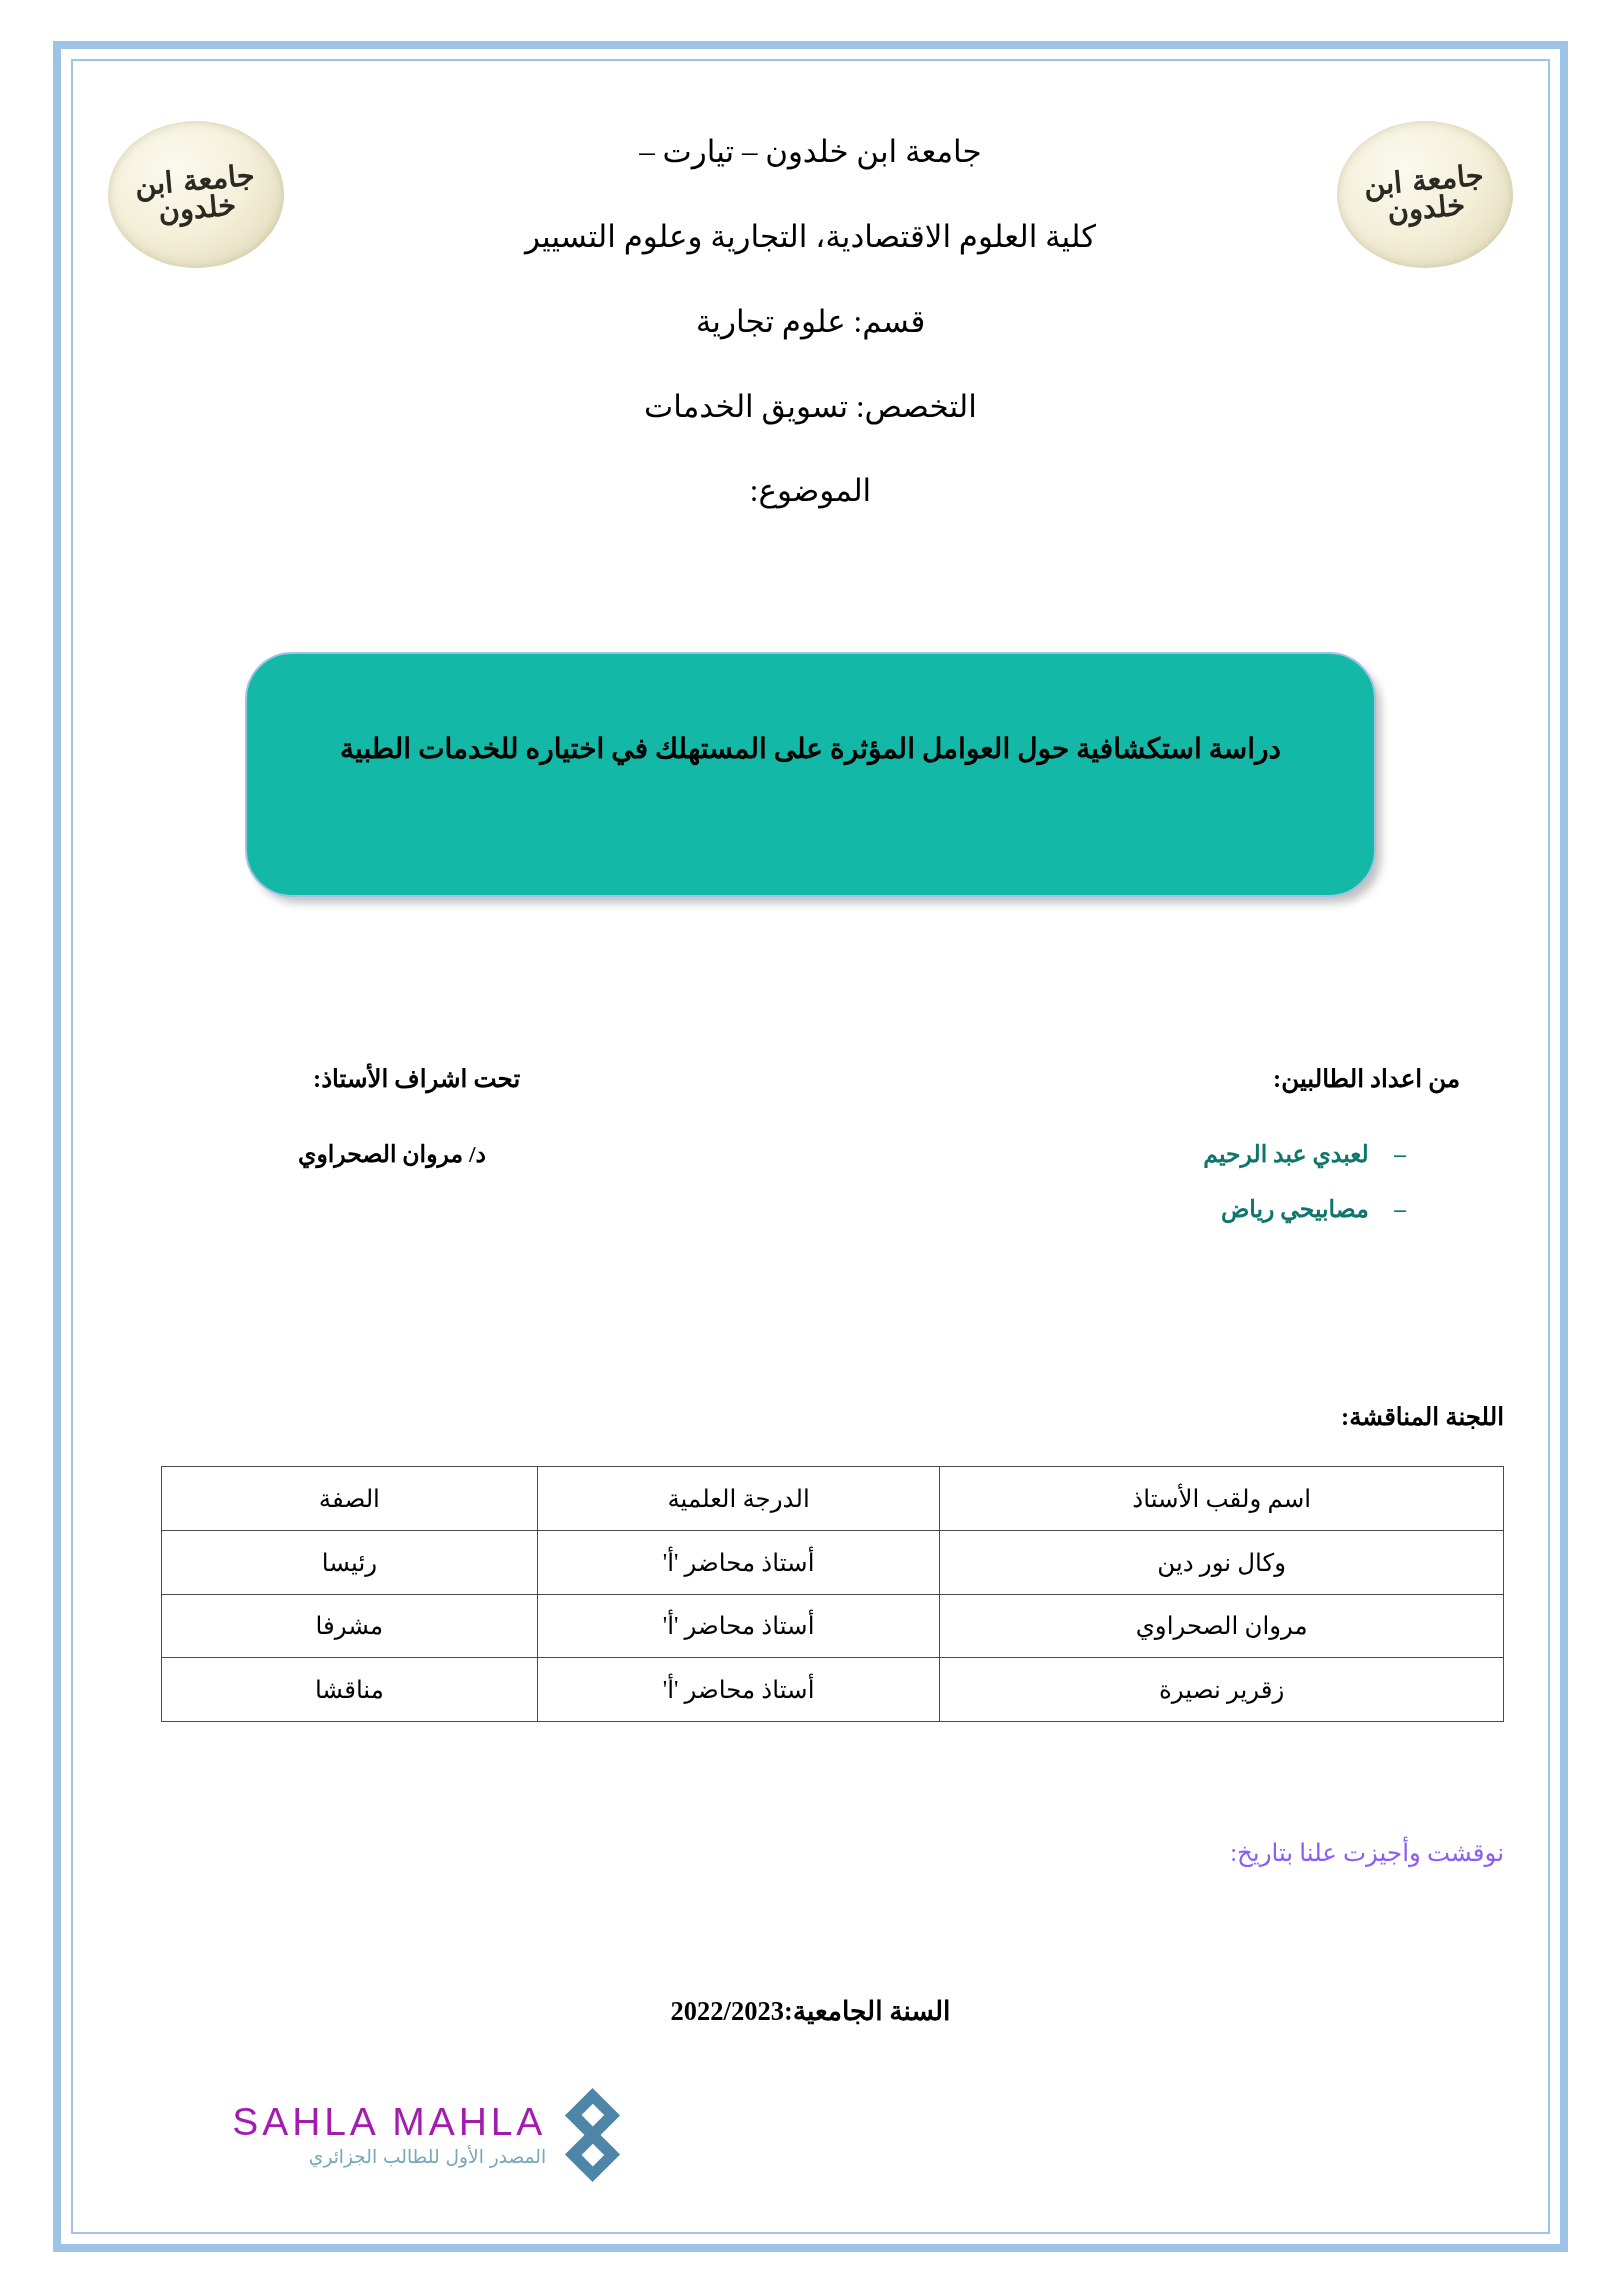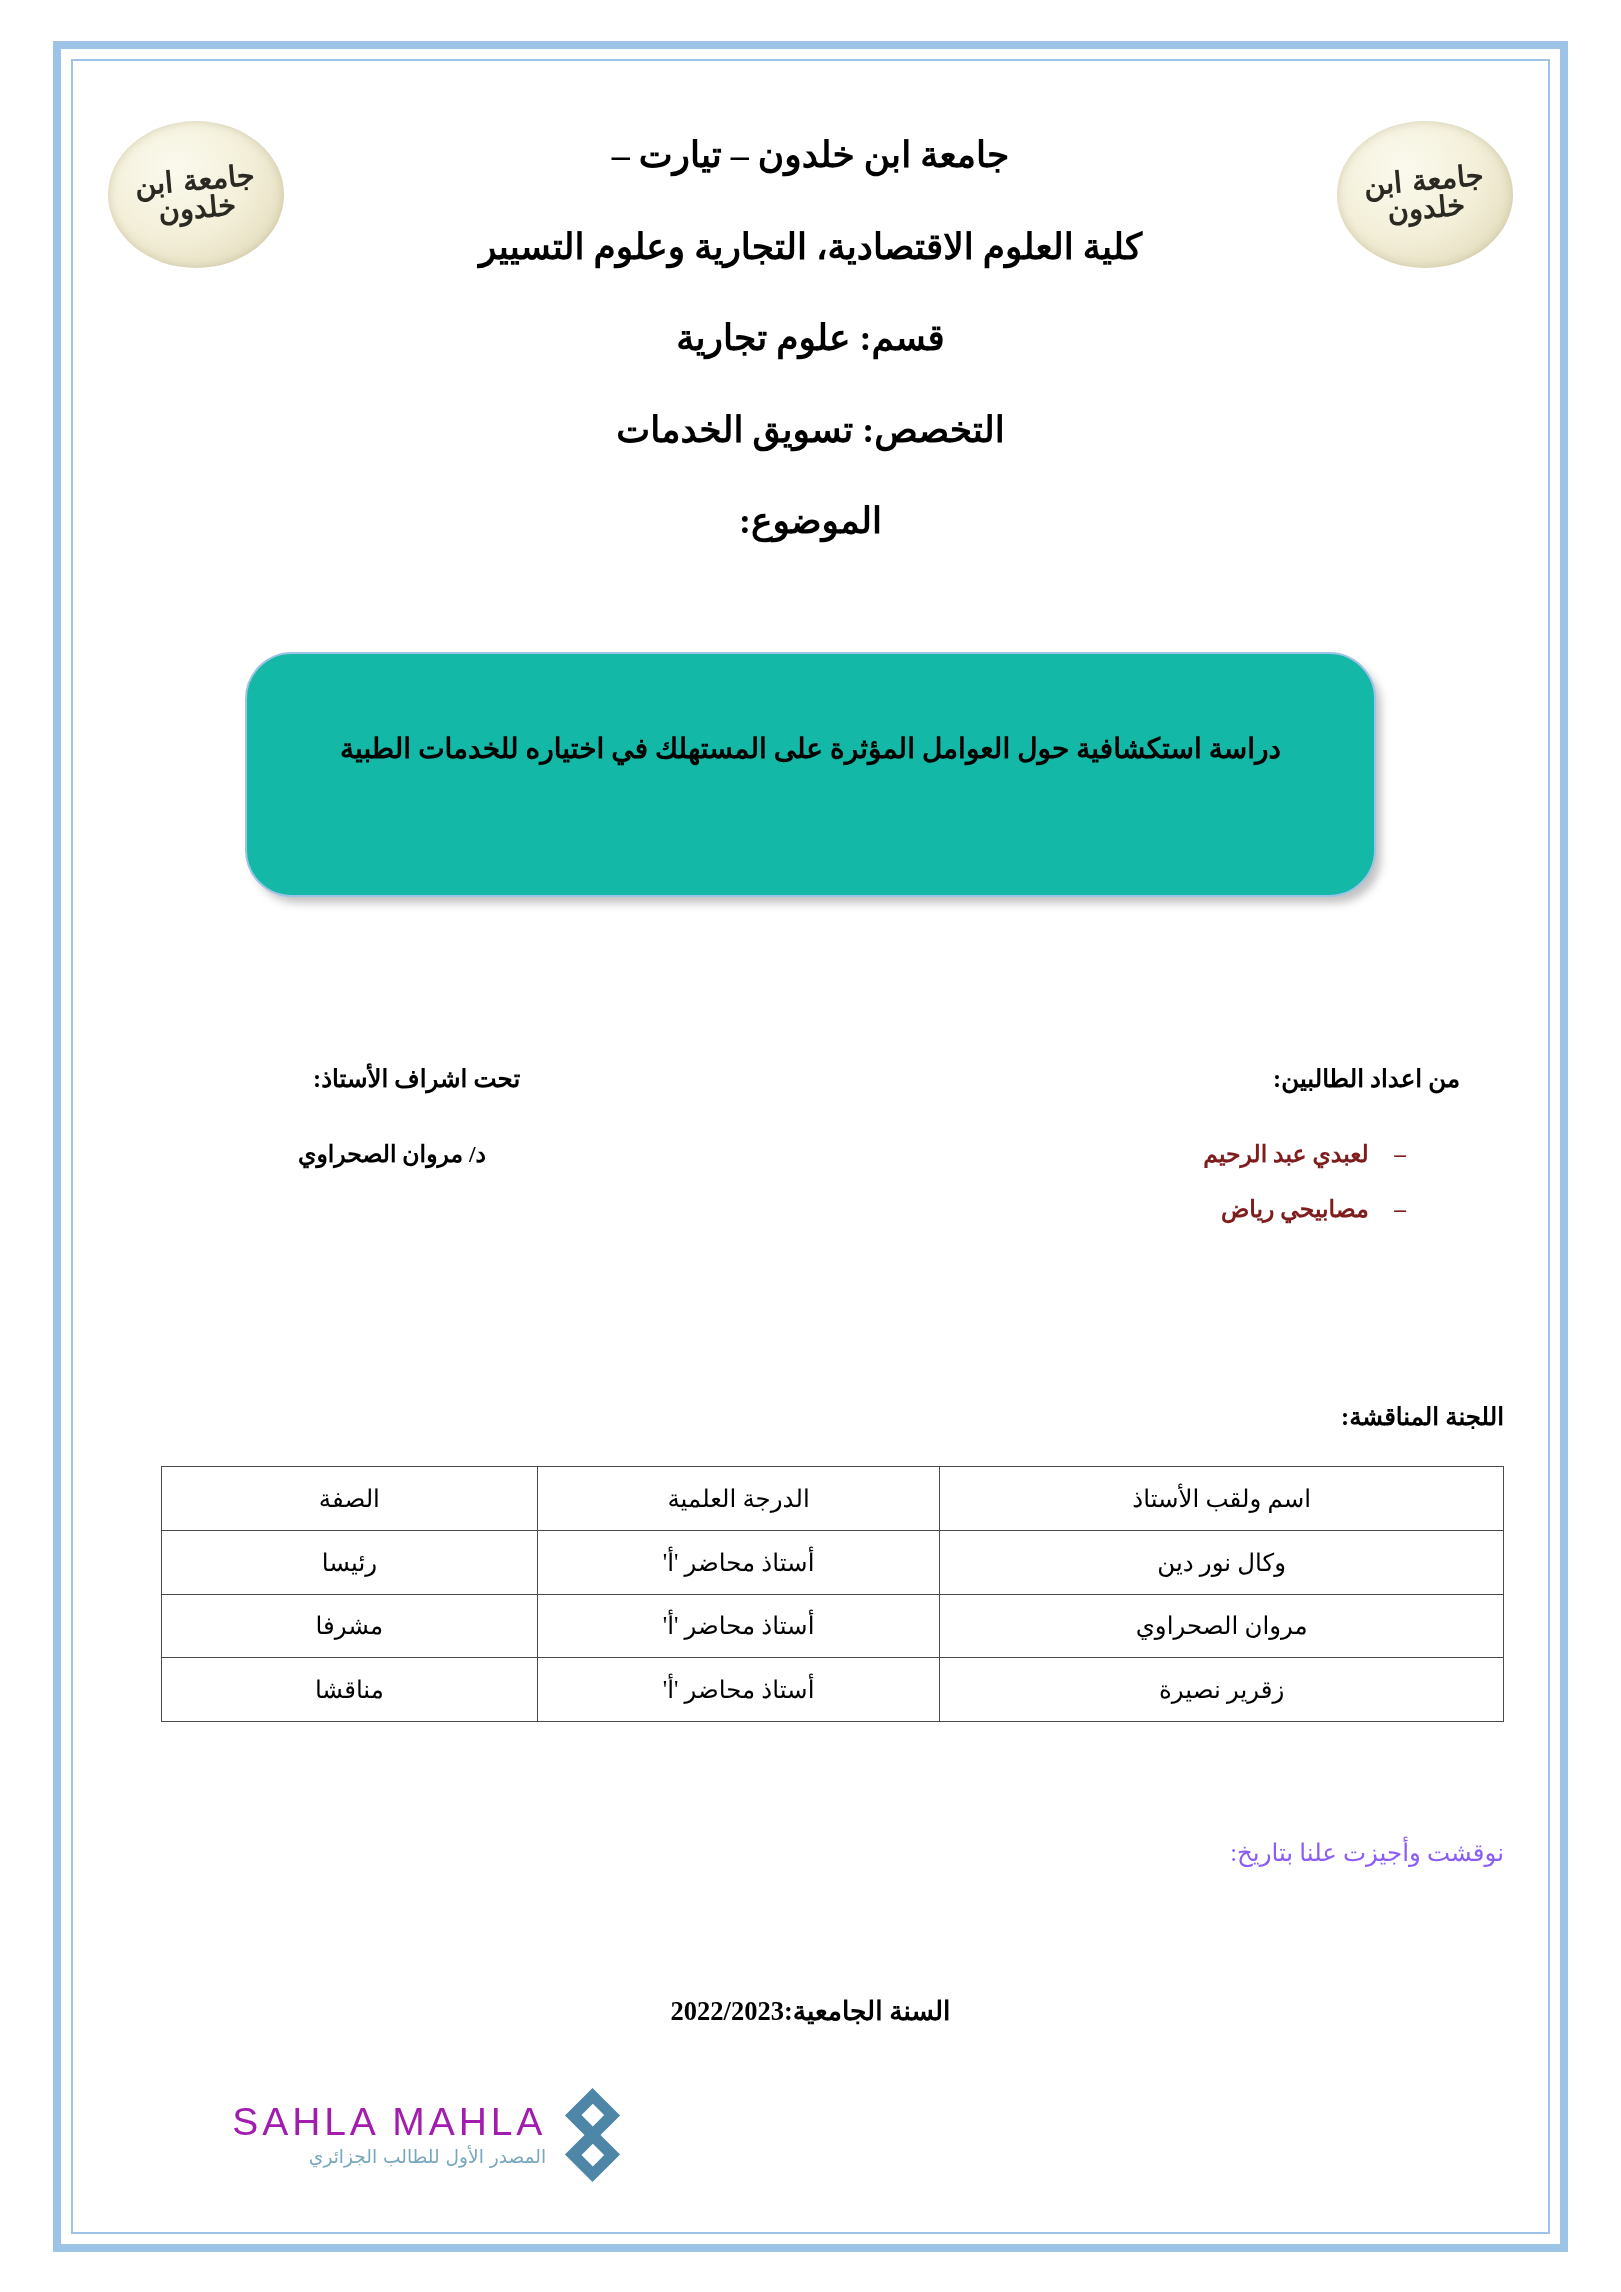--- a/index.html
+++ b/index.html
@@ -82,22 +82,22 @@
 
   
   .header-block {
     position: absolute;
     top: 57px;
     left: 225px;
     right: 225px;
     text-align: center;
   }
   .hline {
-    font-size: 36px;
-    font-weight: bold;
+    font-size: 31px;
+    font-weight: normal;
     color: #000;
     margin: 0 0 43px 0;
     line-height: 1.35;
   }
   .hline.subject { margin-bottom: 0; }
 
   
   .title-box {
     position: absolute;
     top: 578px;
@@ -142,21 +142,21 @@
   .people-head .left-col  { text-align: right; padding-left: 196px; }
 
   .people-body {
     display: flex;
     justify-content: space-between;
     margin-top: 47px;
   }
   .students {
     font-size: 23.5px;
     font-weight: bold;
-    color: #7f1d1d;
+    color: #0f766e;
     padding-right: 98px;
     text-align: right;
   }
   .students .item {
     margin-bottom: 27.4px;
     white-space: nowrap;
   }
   .students .dash { margin-left: 25.5px; display: inline-block; }
   .supervisor {
     font-size: 23.5px;

